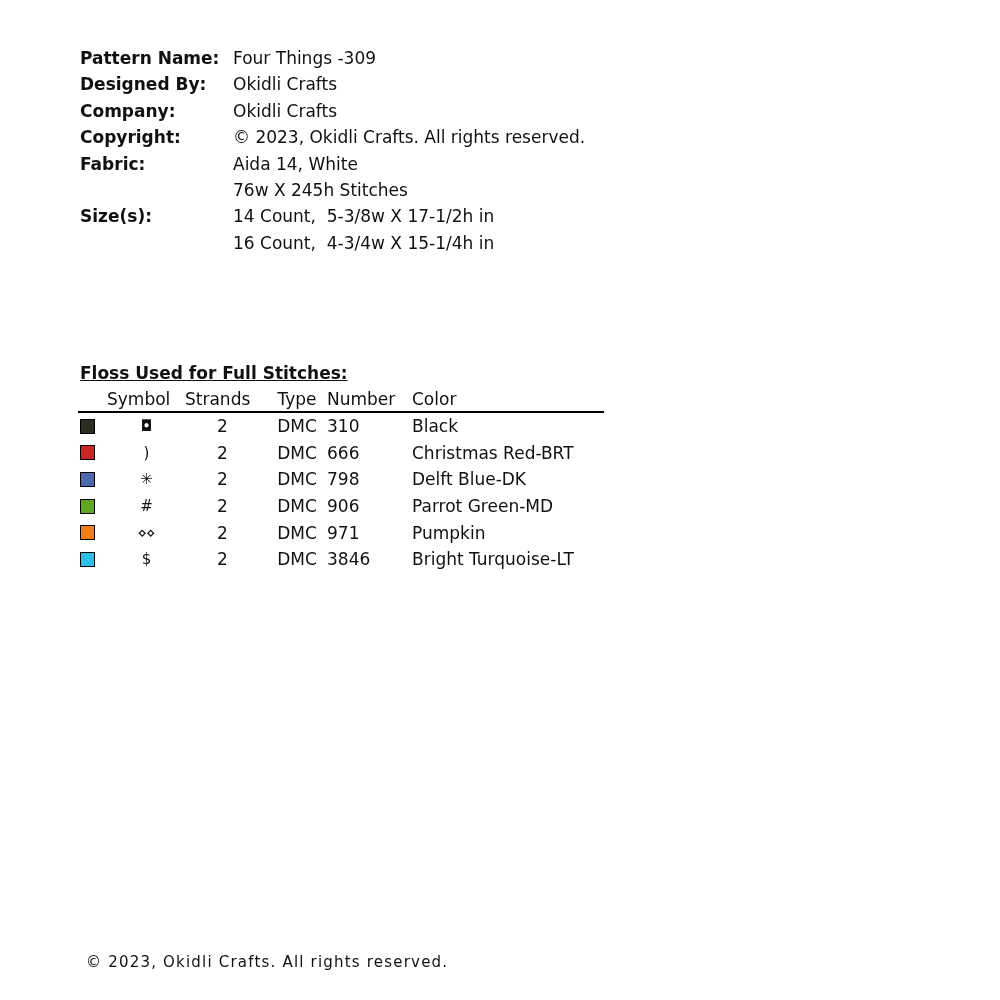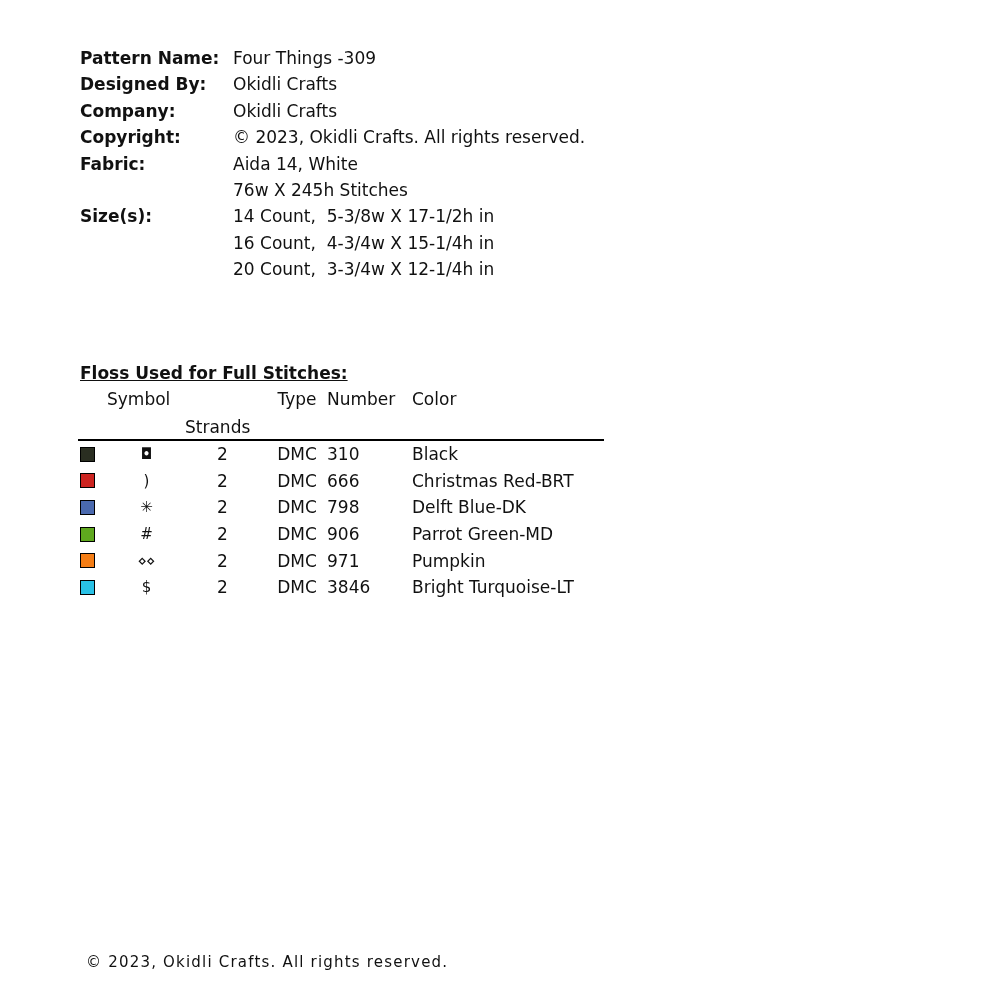--- a/index.html
+++ b/index.html
@@ -66,21 +66,21 @@
   }
   
   .col-swatch  { flex: 0 0 27px; display: flex; align-items: center; }
   .col-symbol  { flex: 0 0 78px; text-align: center; }
   .col-strands { flex: 0 0 82px; }
   .col-type    { flex: 0 0 60px; text-align: center; }
   .col-number  { flex: 0 0 85px; }
   .col-color   { flex: 1 1 auto; white-space: pre; }
   .floss-header .col-symbol  { text-align: left; }
   .floss-row   .col-strands  { text-align: center; flex-basis: 75px; }
-  .floss-header .col-strands { flex-basis: 82px; margin-top: 28px; }
+  .floss-header .col-strands { flex-basis: 82px; }
   .floss-row .col-type { margin-left: 7px; }
   .swatch {
     width: 15px;
     height: 15px;
     border: 1px solid #000000;
     display: inline-block;
   }
   .symbol-glyph {
     font-size: 15px;
     letter-spacing: -1px;
@@ -130,21 +130,20 @@
     <div class="info-row">
       <span class="info-label">Size(s):</span>
       <span class="info-value">14 Count,  5-3/8w X 17-1/2h in</span>
     </div>
     <div class="info-row">
       <span class="info-label"></span>
       <span class="info-value">16 Count,  4-3/4w X 15-1/4h in</span>
     </div>
     <div class="info-row">
       <span class="info-label"></span>
-      <span class="info-value">20 Count,  3-3/4w X 12-1/4h in</span>
     </div>
   </div>
 
   <div class="floss">
     <div class="floss-title">Floss Used for Full Stitches:</div>
 
     <div class="floss-header">
       <span class="col-swatch"></span>
       <span class="col-symbol">Symbol</span>
       <span class="col-strands">Strands</span>

